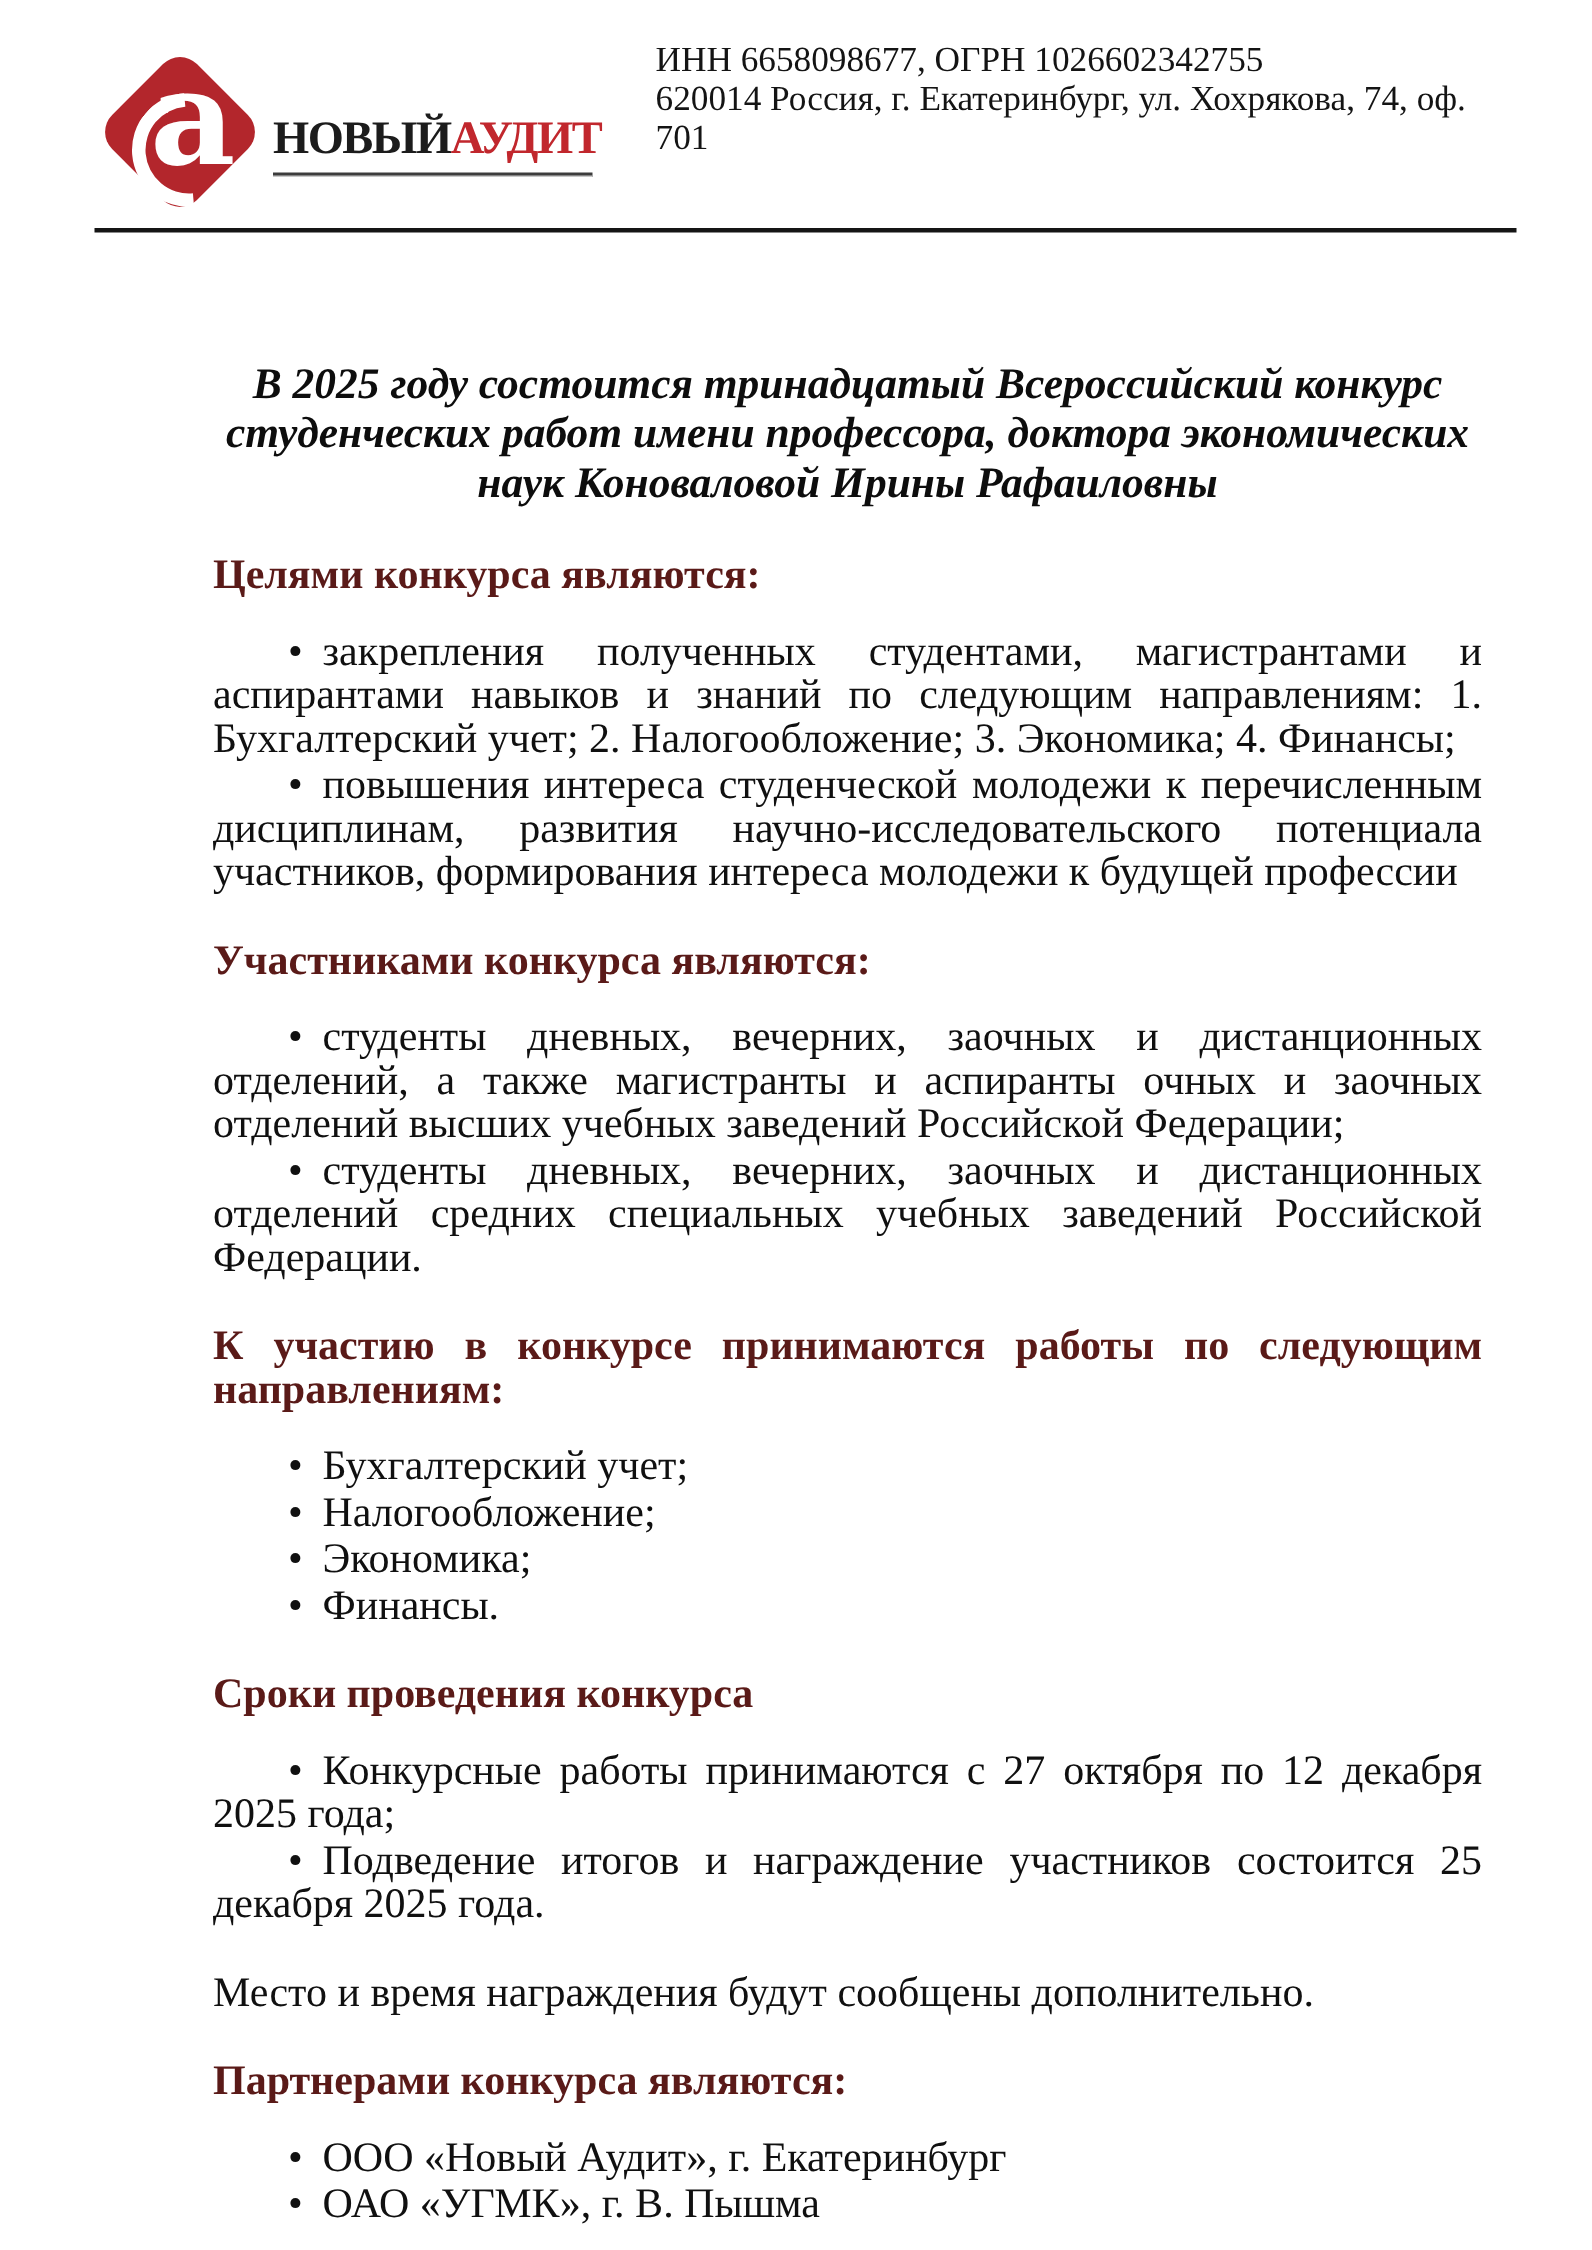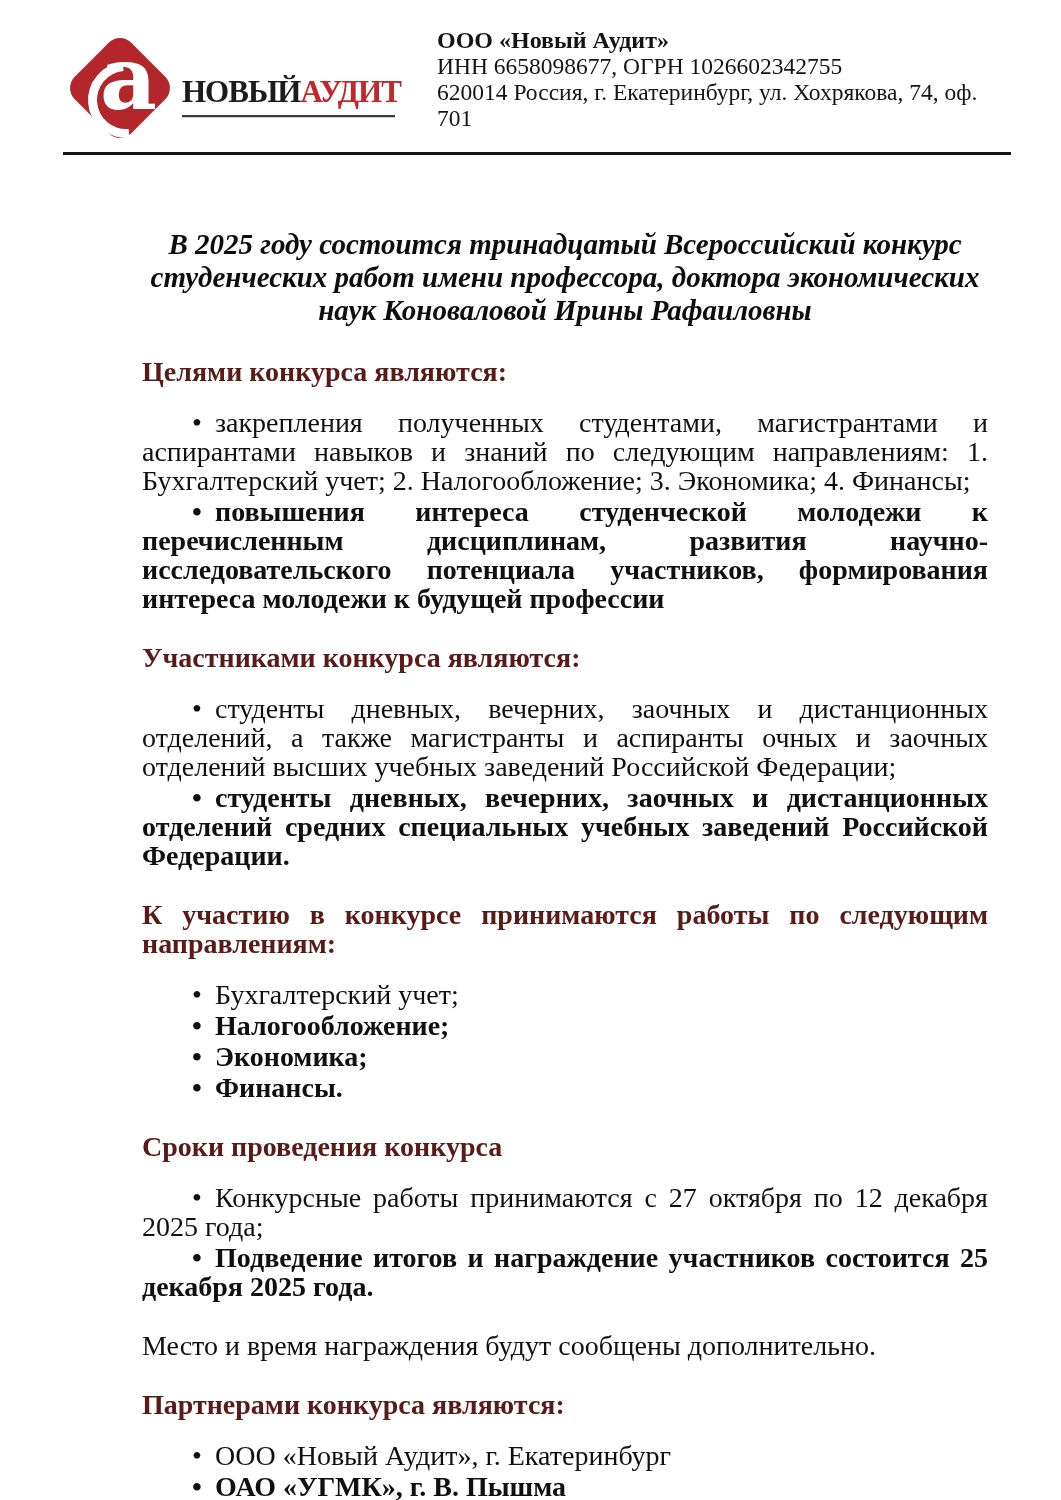--- a/index.html
+++ b/index.html
@@ -41,52 +41,51 @@
     font-size:23.5px; line-height:26px; color:#141414;
   }
   .contact-company { font-weight:bold; font-size:24px; }
   .header-divider {
     position:absolute; left:63px; top:152px; width:948px; height:3px;
     background:#151515;
   }
 
   
   .content {
-    position:absolute; left:142px; top:228px; width:846px;
+    position:absolute; left:142px; top:240px; width:846px;
     font-size:28px; line-height:29px; text-align:justify;
   }
   .doc-title {
     text-align:center; font-weight:bold; font-style:italic;
     font-size:29px; line-height:33px; color:#0d0d0d;
   }
   .doc-title .tline { display:block; }
   .sec-heading {
     font-weight:bold; color:#5a1a18; margin:30px 0 0 0;
   }
   .jline { display:block; text-align:justify; text-align-last:justify; }
   .lline { display:block; }
   .bullet { margin:22px 0 0 0; text-indent:50px; }
-  .bullet + .bullet { margin-top:2px;font-weight:bold; }
+  .bullet + .bullet { margin-top:2px; }
   .dot { display:inline-block; width:9px; margin-right:14px; text-indent:0; }
   .plain-para { margin:30px 0 0 0; }
 </style>
 </head>
 <body>
 
 <div class="page">
 
   <div>
     <div class="logo-mark"></div>
     <div class="logo-ring"></div>
     <div class="logo-letter">а</div>
     <div class="wordmark"><span class="wm-black">НОВЫЙ</span><span class="wm-red">АУДИТ</span></div>
     <div class="wordmark-underline"></div>
 
     <div class="contact">
-      <div class="contact-company">ООО «Новый Аудит»</div>
       <div>ИНН 6658098677, ОГРН 1026602342755</div>
       <div>620014 Россия, г. Екатеринбург, ул. Хохрякова, 74, оф. 701</div>
     </div>
 
     <div class="header-divider"></div>
   </div>
 
   <div class="content">
 
     <div class="doc-title">

